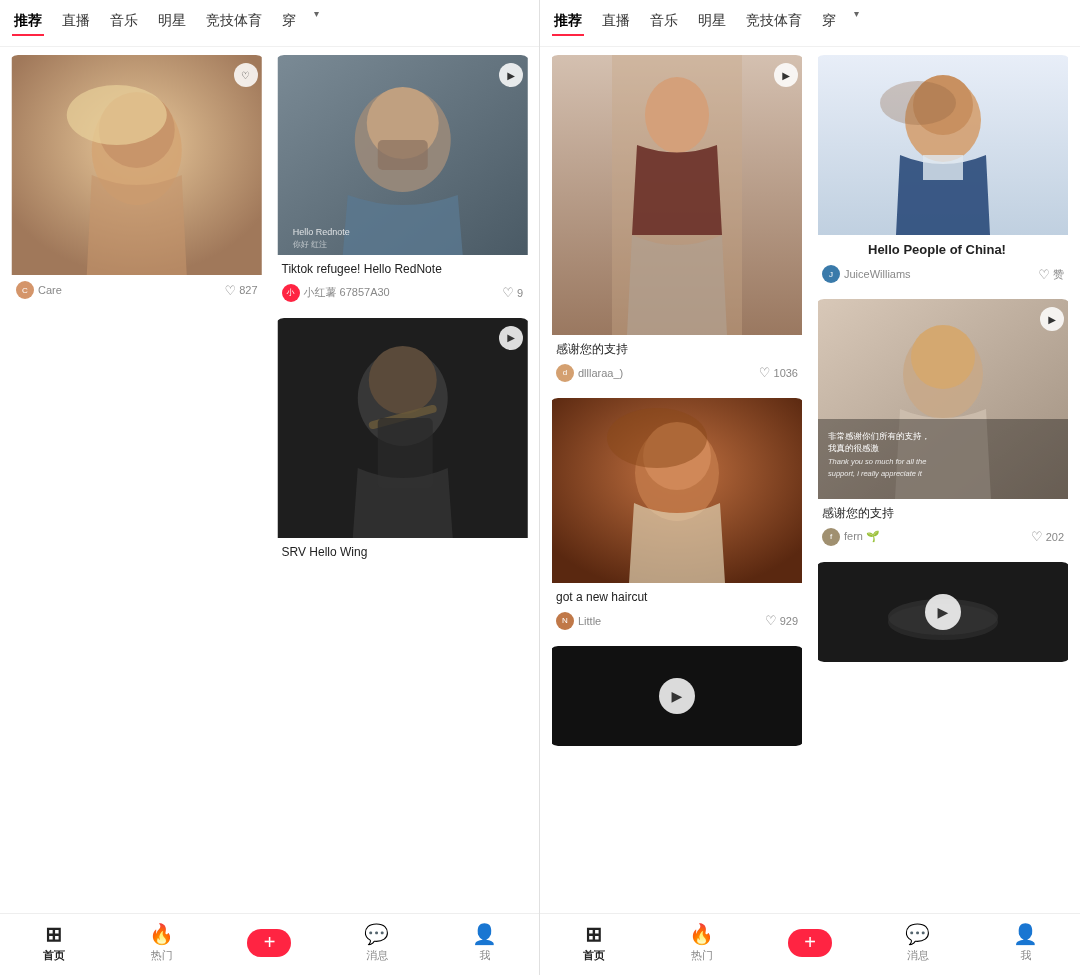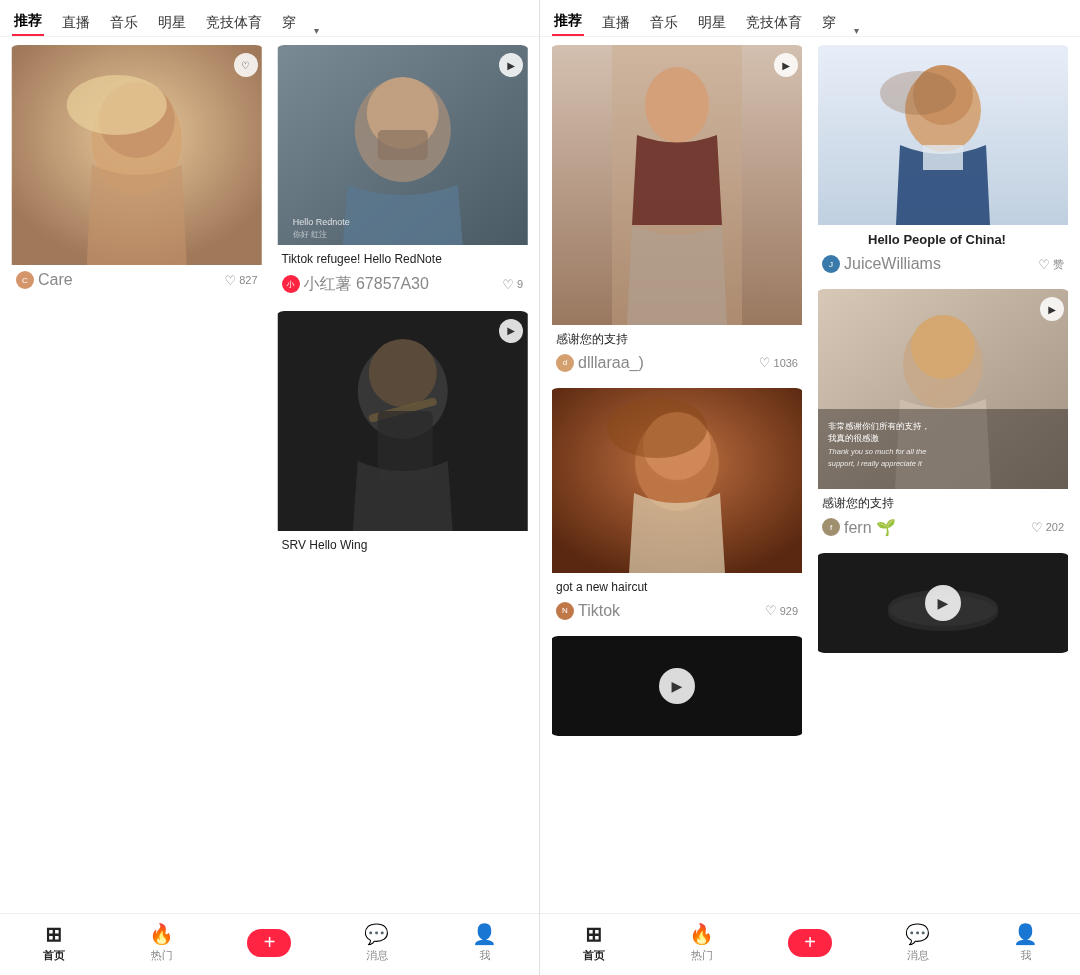--- a/index.html
+++ b/index.html
@@ -20,22 +20,22 @@
       background: #fff;
       display: flex;
       flex-direction: column;
       border-right: 1px solid #e0e0e0;
       overflow: hidden;
     }
 
     
     .nav-bar {
       display: flex;
-      align-items: flex-end;
-      padding: 8px 12px 0;
+      align-items: flex-start;
+      padding: 8px 12px 10px;
       gap: 16px;
       border-bottom: 1px solid #f0f0f0;
       flex-shrink: 0;
     }
     .nav-item {
       font-size: 14px;
       color: #333;
       cursor: pointer;
       padding: 4px 2px;
       white-space: nowrap;
@@ -102,21 +102,21 @@
       background: #ccc;
       flex-shrink: 0;
       display: flex;
       align-items: center;
       justify-content: center;
       font-size: 8px;
       color: #fff;
       overflow: hidden;
     }
     .author-name {
-      font-size: 16px;
+      font-size: 11px;
       color: #888;
     }
     .like-area {
       display: flex;
       align-items: center;
       gap: 3px;
       font-size: 11px;
       color: #888;
     }
     .heart-icon {
@@ -410,21 +410,21 @@
               <ellipse cx="125" cy="58" rx="34" ry="34" fill="#d08858"></ellipse>
               <path d="M82 105 Q125 125 168 105 L173 185 L77 185 Z" fill="#e0d0b0" opacity="0.7"></path>
               <ellipse cx="105" cy="40" rx="50" ry="30" fill="#8a4818" opacity="0.5"></ellipse>
             </svg>
           </div>
           <div class="card-body">
             <div class="card-title">got a new haircut</div>
             <div class="card-footer">
               <div class="card-author">
                 <div class="avatar" style="background:#c07848;">N</div>
-                <span class="author-name">Tiktok</span>
+                <span class="author-name">Little</span>
               </div>
               <div class="like-area">
                 <span class="heart-icon">♡</span>
                 <span>929</span>
               </div>
             </div>
           </div>
         </div>
 
         <div class="card">

